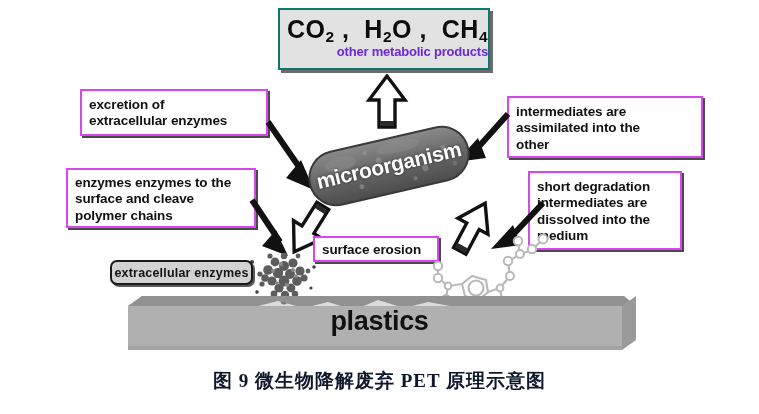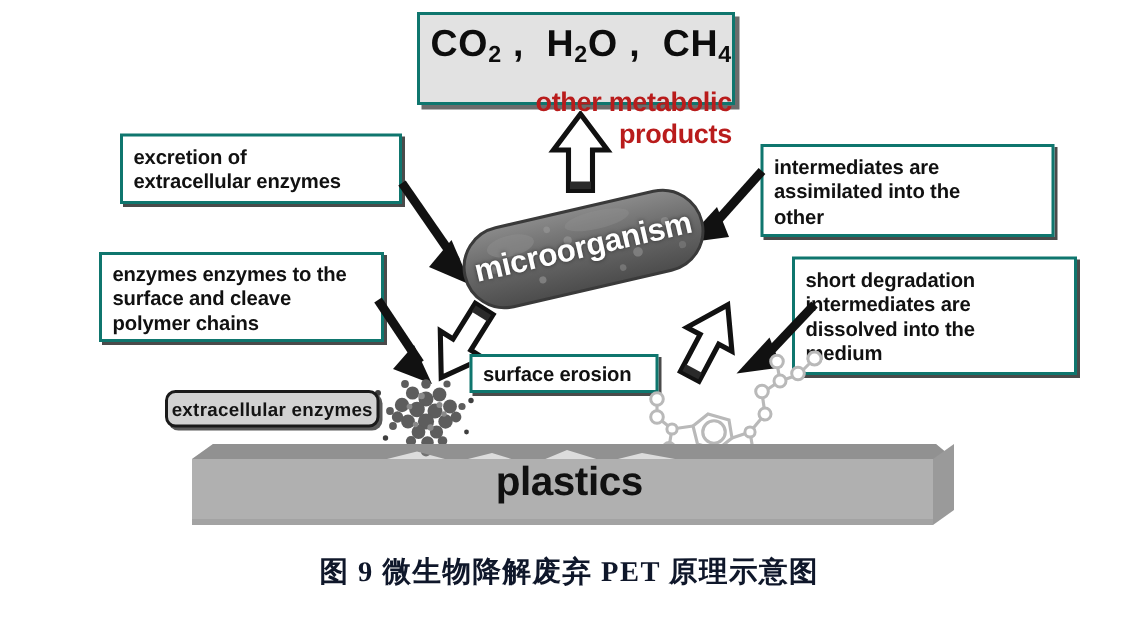--- a/index.html
+++ b/index.html
@@ -17,21 +17,21 @@
     position: relative;
     width: 759px;
     height: 414px;
     background: #ffffff;
   }
   .abs { position: absolute; }
 
   
   .callout {
     background: #ffffff;
-    border: 2px solid #0f766e;
+    border: 2px solid #d946ef;
     box-shadow: 2px 2px 0 #ararar;
     box-shadow: 2px 2px 0 #4a4a4a;
     font-weight: bold;
     color: #111111;
     line-height: 1.22;
     padding: 5px 7px;
     box-sizing: border-box;
     letter-spacing: -0.1px;
   }
 
@@ -67,24 +67,24 @@
     line-height: 1.05;
     white-space: pre;
   }
   #formula-line sub {
     font-size: 0.62em;
     vertical-align: baseline;
     position: relative;
     top: 4px;
   }
   #products-sub {
-    font-size: 18px;
-    font-weight: bold;
-    color: #b91c1c;
-    margin-top: 16px;
+    font-size: 13px;
+    font-weight: bold;
+    color: #6d28d9;
+    margin-top: 2px;
     letter-spacing: -0.2px;
   }
 
   
   #microorganism {
     transform: rotate(-13deg);
   }
   #microorganism-label {
     position: absolute;
     left: 0; right: 0;
@@ -215,21 +215,21 @@
         <path d="M27 4 L44 30 L34 30 L34 58 L20 58 L20 30 L10 30 Z" fill="#ffffff" stroke="#111111" stroke-width="3.4" stroke-linejoin="miter"></path>
         <rect x="21" y="52" width="12" height="5" fill="#2a2a2a"></rect>
       </g>
     </svg>
   </div>
 
   <div class="abs callout" style="left:313px; top:236px; width:126px; height:26px; font-size:13.5px; padding-top:4px; text-align:left;">
     <div>surface erosion</div>
   </div>
 
-  <div class="abs callout" style="left:528px; top:171px; width:190px; height:79px; font-size:13.5px; padding-top:6px;">
+  <div class="abs callout" style="left:528px; top:171px; width:154px; height:79px; font-size:13.5px; padding-top:6px;">
     <div>short degradation</div>
     <div>intermediates are</div>
     <div>dissolved into the</div>
     <div>medium</div>
   </div>
 
   <div class="abs" style="left:445px; top:196px; width:54px; height:64px;">
     <svg width="54" height="64" viewBox="0 0 54 64">
       <g transform="rotate(28 27 32)">
         <path d="M27 4 L44 30 L34 30 L34 58 L20 58 L20 30 L10 30 Z" fill="#ffffff" stroke="#111111" stroke-width="3.4" stroke-linejoin="miter"></path>

